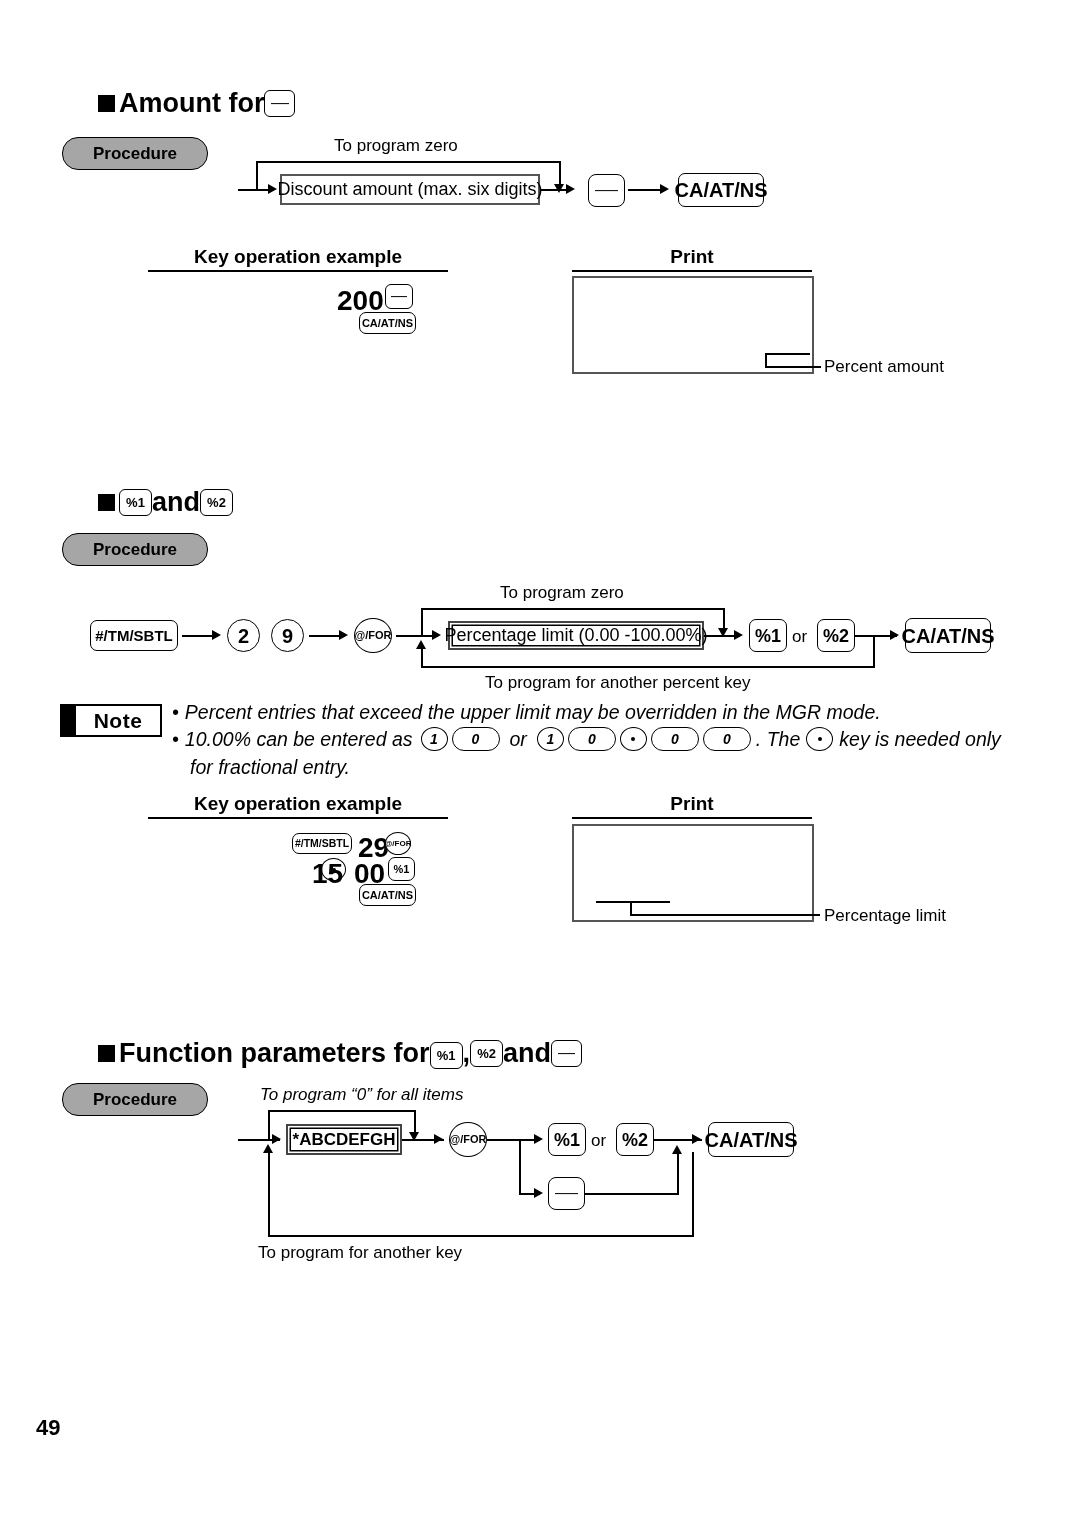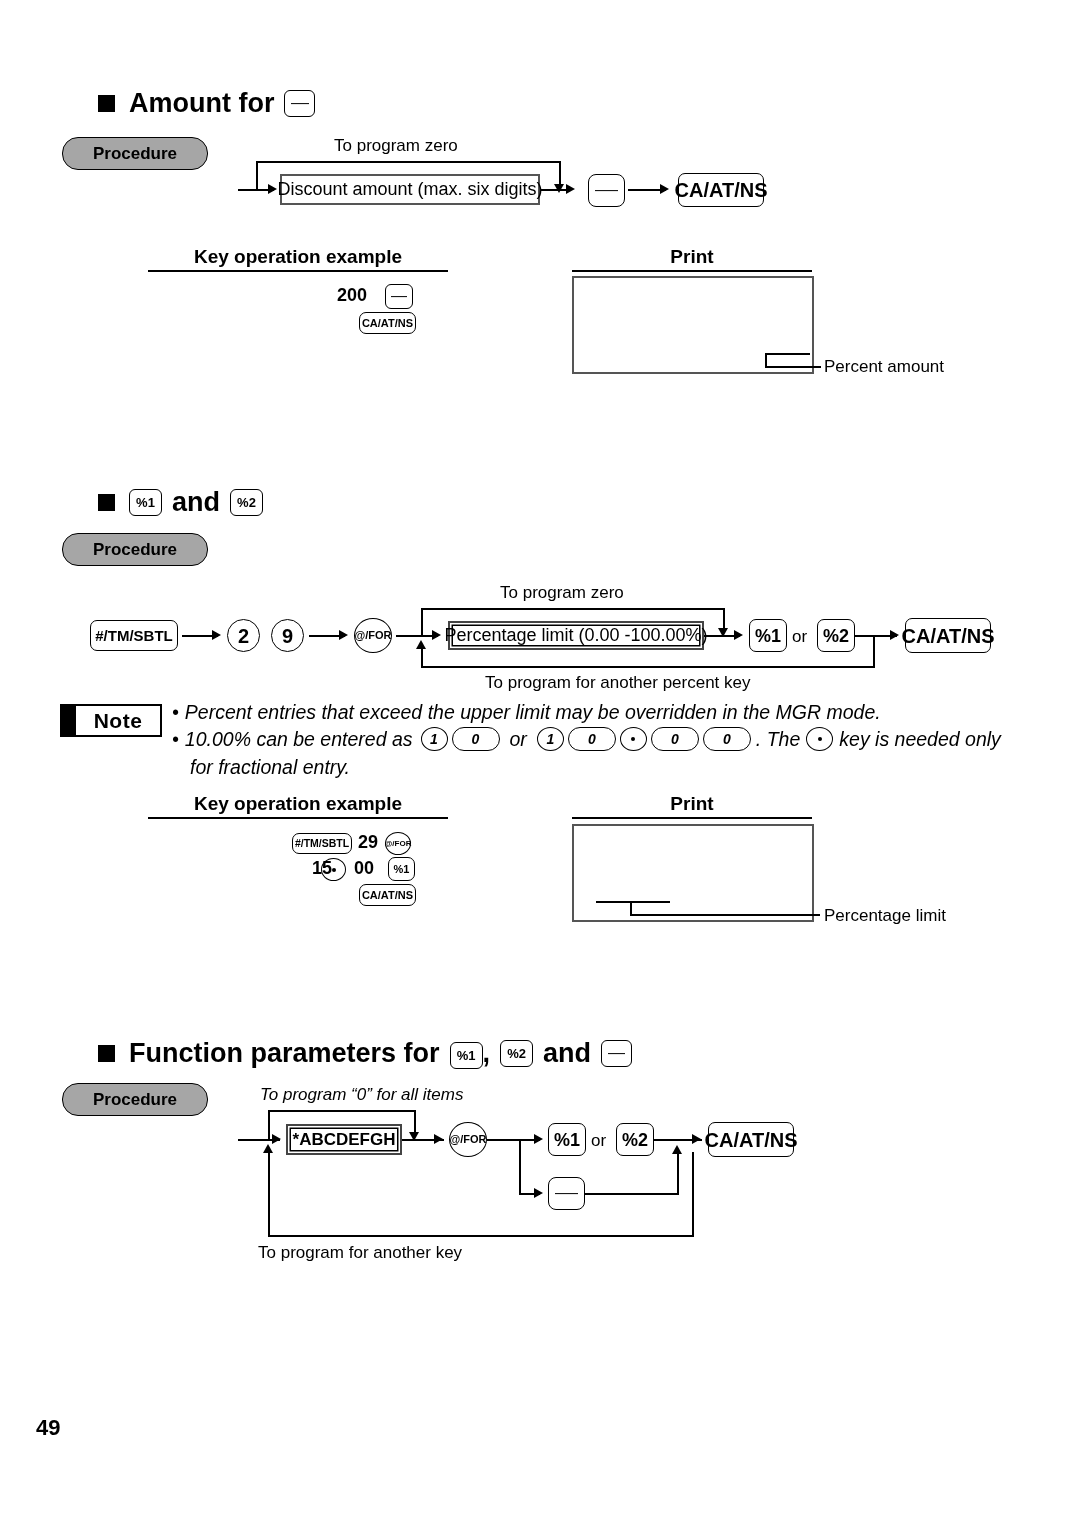--- a/index.html
+++ b/index.html
@@ -4,21 +4,21 @@
 <style>
   html,body{margin:0;padding:0;background:#fff;}
   body{
     width:1080px;height:1526px;position:relative;
     font-family:"Liberation Sans", sans-serif;
     color:#000;overflow:hidden;
   }
   .page{position:absolute;inset:0;}
 
   
-  .sec-head{position:absolute;display:flex;align-items:center;gap:10px;
+  .sec-head{position:absolute;display:flex;align-items:center;
             font-size:27px;font-weight:bold;white-space:nowrap;padding-left:36px;}
   .sq{width:17px;height:17px;background:#000;display:inline-block;margin-right:4px;}
 
   
   .proc{position:absolute;width:144px;height:31px;border-radius:16px;
         background:#a6a6a6;border:1.6px solid #000;
         display:flex;align-items:center;justify-content:center;
         font-size:17px;font-weight:bold;color:#000;}
 
   
@@ -76,21 +76,21 @@
               display:flex;align-items:center;box-sizing:border-box;}
   .note-badge .bar{width:14px;height:100%;background:#000;}
   .note-badge .txt{flex:1;text-align:center;font-size:21px;font-weight:bold;
                    letter-spacing:.5px;}
   .note-line{position:absolute;font-size:19.5px;font-style:italic;
              white-space:nowrap;display:flex;align-items:center;}
   .note-line .bullet{margin-right:6px;}
 
   .page-num{position:absolute;font-size:22px;font-weight:bold;}
 
-  .kx{position:absolute;font-size:18px;font-weight:bold;}
+  .kx{position:absolute;font-size:28px;font-weight:bold;}
   .leader{position:absolute;background:#000;}
 </style>
 </head>
 <body>
 
 <div class="page">
 
   <div class="sec-head" style="left:62px;top:88px;">
     <span class="sq"></span>
     <span>Amount for</span>

